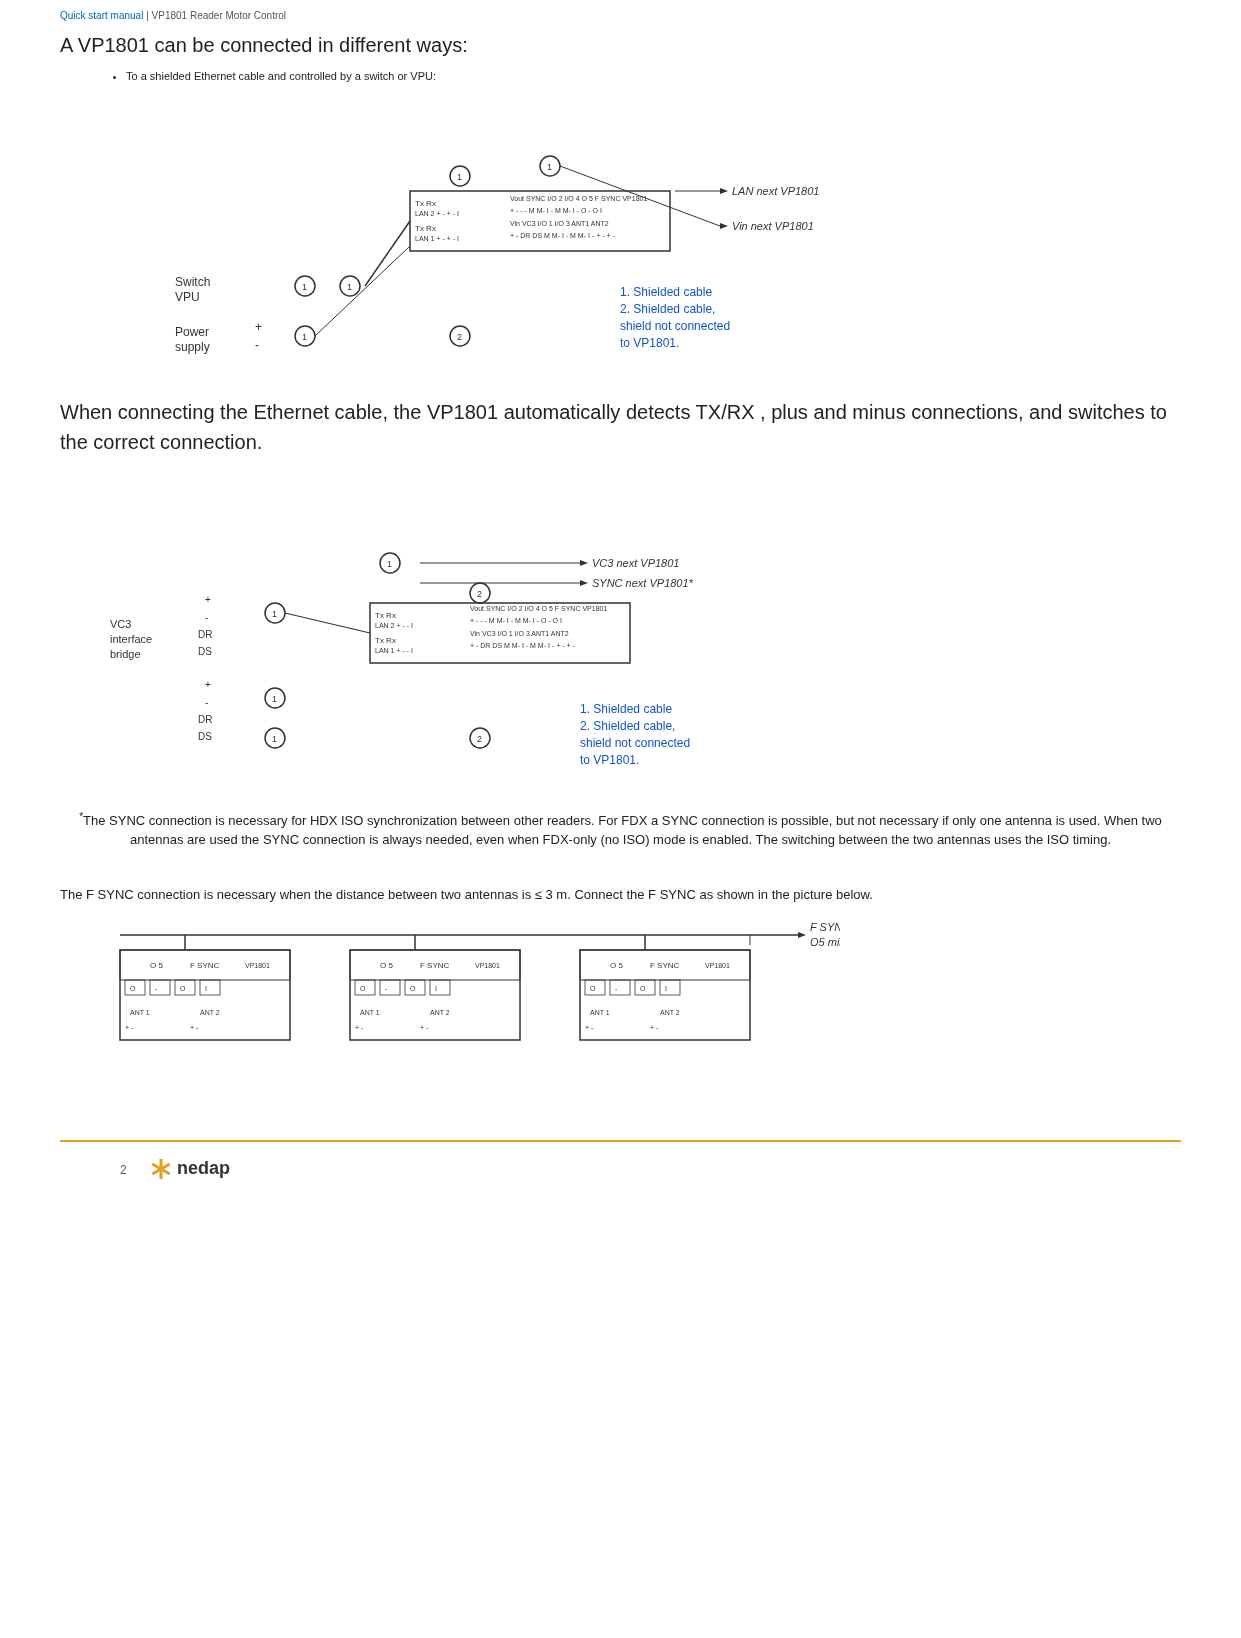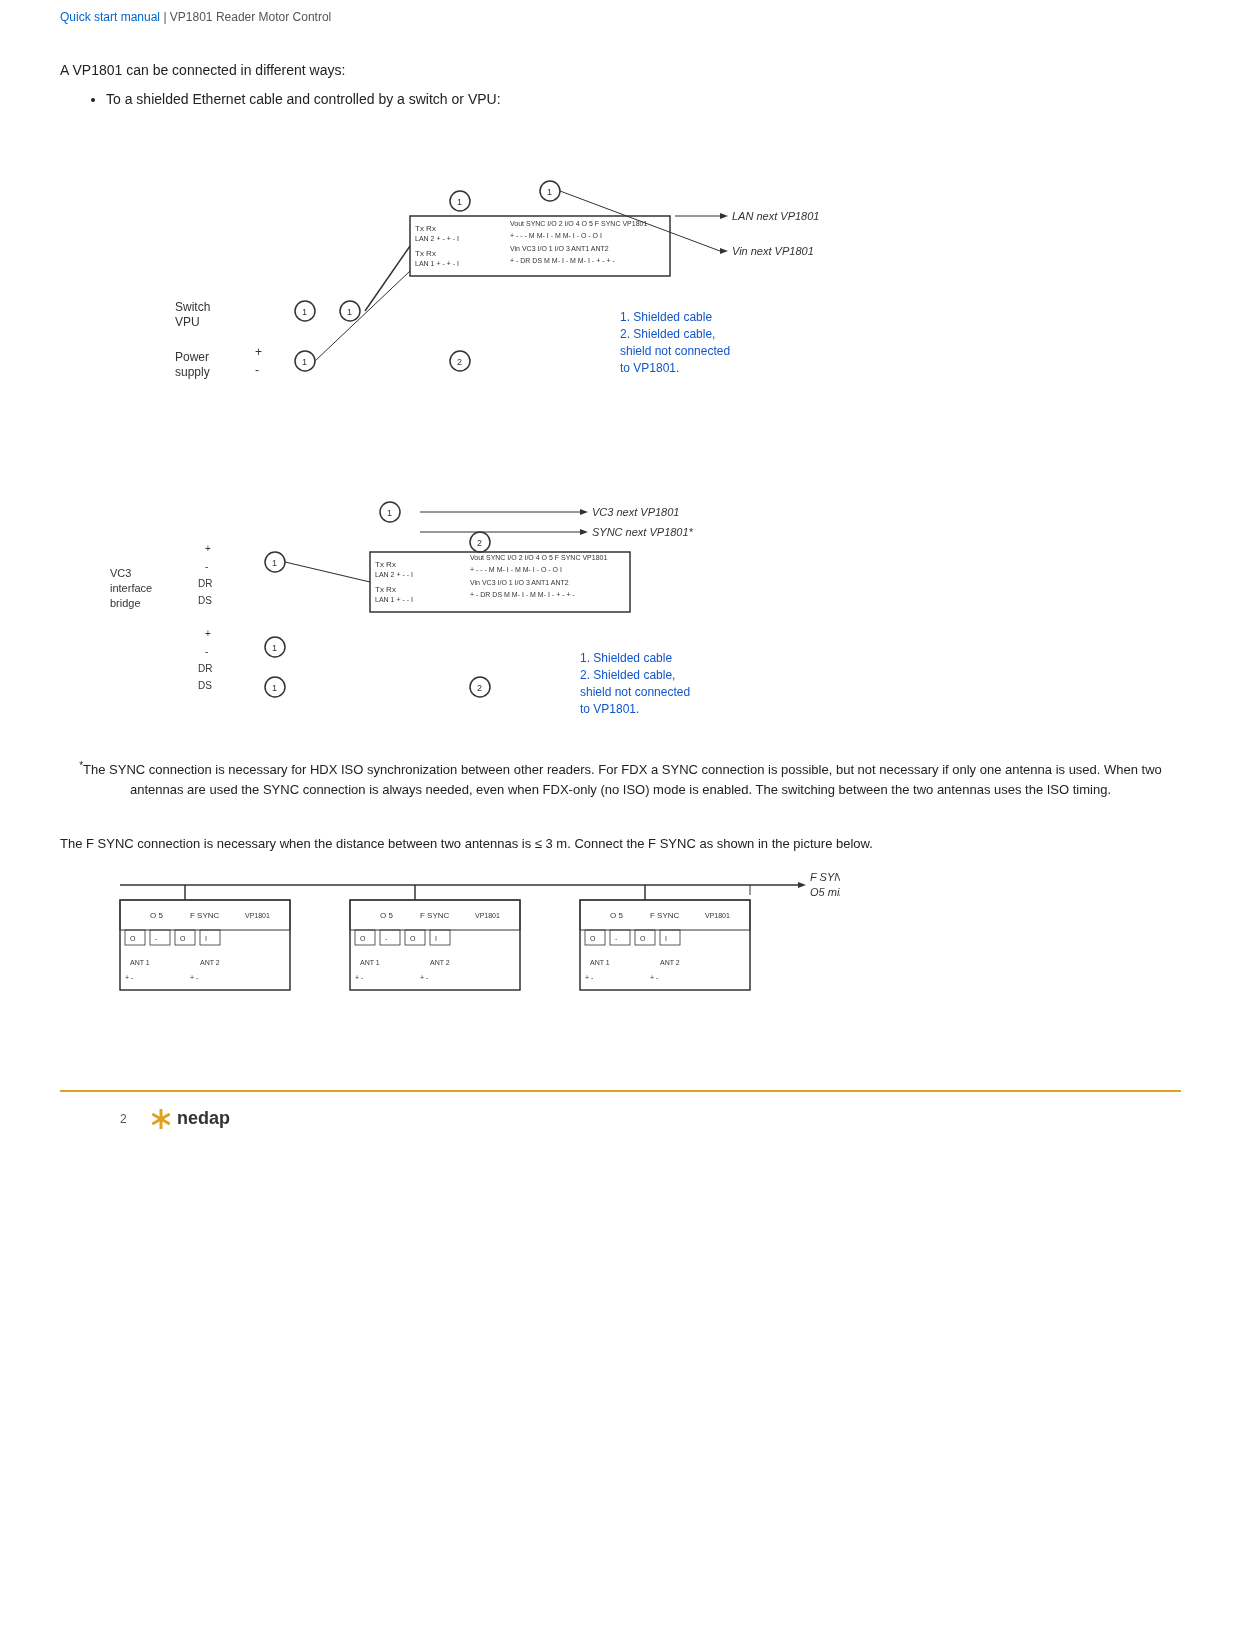--- a/index.html
+++ b/index.html
@@ -10,35 +10,35 @@
       font-size: 14px;
       width: 1241px;
       min-height: 1638px;
       position: relative;
     }
     .page {
       padding: 10px 60px 60px 60px;
       position: relative;
     }
     .breadcrumb {
-      font-size: 12px;
+      font-size: 10px;
       color: #0066cc;
-      margin-bottom: 36px;
+      margin-bottom: 9px;
       border-bottom: none;
     }
     .breadcrumb span { color: #555; }
     .main-text {
-      font-size: 14px;
+      font-size: 20px;
       line-height: 1.5;
       margin-bottom: 8px;
     }
     .bullet-item {
-      margin-left: 16px;
+      margin-left: 36px;
       margin-bottom: 8px;
-      font-size: 14px;
+      font-size: 11px;
       line-height: 1.5;
       list-style-type: disc;
     }
     .diagram-container {
       position: relative;
       margin: 16px auto;
     }
     
     .diagram1 {
       width: 700px;
@@ -150,20 +150,21 @@
 
       <line x1="195" y1="235" x2="290" y2="145" stroke="#333" stroke-width="1"></line>
 
       <text x="500" y="195" font-size="12" fill="#1155cc">1. Shielded cable</text>
       <text x="500" y="212" font-size="12" fill="#1155cc">2. Shielded cable,</text>
       <text x="500" y="229" font-size="12" fill="#1155cc">shield not connected</text>
       <text x="500" y="246" font-size="12" fill="#1155cc">to VP1801.</text>
     </svg>
   </div>
 
+  <p class="main-text" style="margin-top:10px; margin-bottom:16px;">When connecting the Ethernet cable, the VP1801 automatically detects TX/RX , plus and minus connections, and switches to the correct connection.</p>
 
 
   <div class="diagram-container diagram2">
     <svg width="740" height="330">
 
       <rect x="290" y="130" width="260" height="60" fill="none" stroke="#333" stroke-width="1.5"></rect>
       <text x="295" y="145" font-size="8" fill="#333">Tx   Rx</text>
       <text x="295" y="155" font-size="7" fill="#333">LAN 2 + - - I</text>
       <text x="295" y="170" font-size="8" fill="#333">Tx   Rx</text>
       <text x="295" y="180" font-size="7" fill="#333">LAN 1 + - - I</text>

